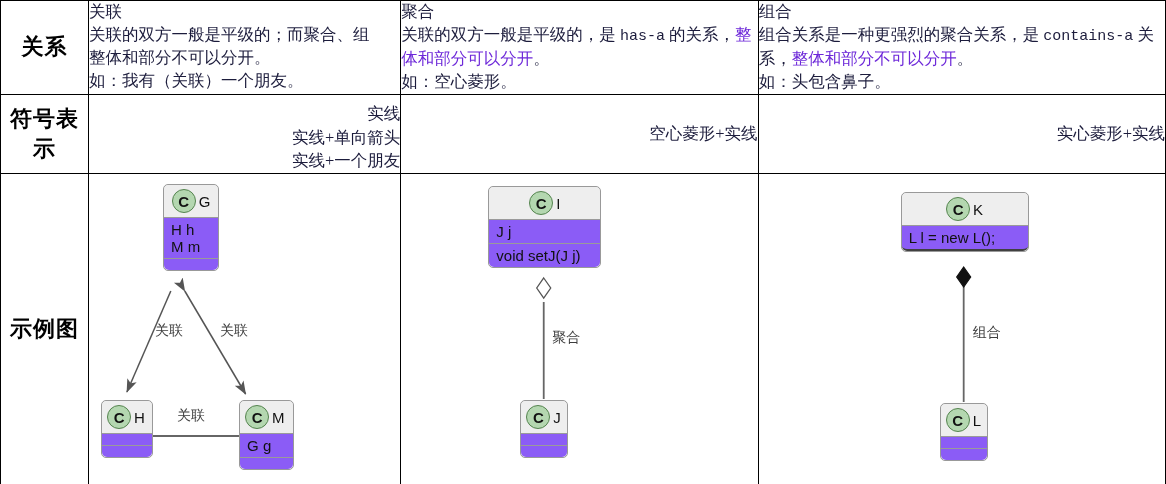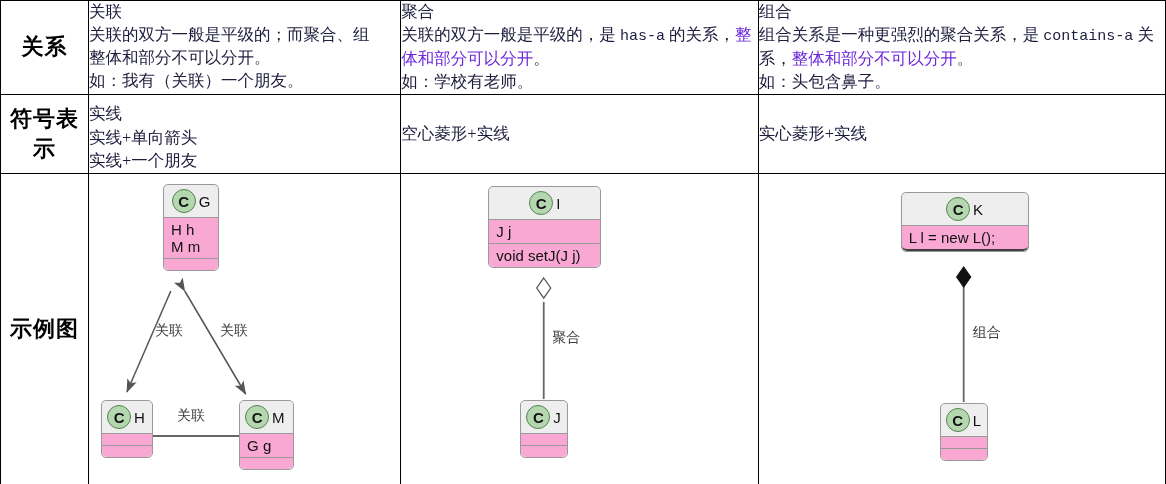--- a/index.html
+++ b/index.html
@@ -55,20 +55,21 @@
   .text-cell .para { white-space: normal; }
   .red { color: #6d28d9; }
   .mono { font-family: "Liberation Mono", "DejaVu Sans Mono", monospace; font-size: 15px; text-align: center; }
 
   .sym-cell {
     padding: 6px 6px 6px 6px;
     vertical-align: middle;
     font-size: 16.5px;
     line-height: 1.45;
     color: #1c1c3c;
+    text-align: right;
   }
   .sym-cell.top { vertical-align: top; padding-top: 7px; }
 
   
   .diagram-cell {
     position: relative;
     height: 310px;
     vertical-align: top;
     overflow: hidden;
   }
@@ -123,21 +124,21 @@
   .uml-name {
     font-size: 15px;
     color: #111111;
     white-space: nowrap;
   }
   .uml-section {
     border-bottom: 1px solid #9a9a9a;
     padding: 3px 7px;
     font-size: 15px;
     color: #111111;
-    background: #f9a8d4;
+    background: #8b5cf6;
     white-space: nowrap;
   }
   .uml-section.last {
     border-bottom: none;
     border-radius: 0 0 5px 5px;
   }
   .uml-section.empty {
     height: 11px;
     padding: 0;
   }
@@ -173,21 +174,21 @@
       <td class="text-cell">
         <div class="line">关联</div>
         <div class="line">关联的双方一般是平级的；而聚合、组</div>
         <div class="line">整体和部分不可以分开。</div>
         <div class="line">如：我有（关联）一个朋友。</div>
       </td>
 
       <td class="text-cell">
         <div class="line">聚合</div>
         <div class="para"><span>关联的双方一般是平级的，是 </span><span class="mono">has-a</span><span> 的关系，</span><span class="red">整体和部分可以分开</span><span>。</span></div>
-        <div class="line">如：学校有老师。</div>
+        <div class="line">如：空心菱形。</div>
       </td>
 
       <td class="text-cell">
         <div class="line">组合</div>
         <div class="para"><span>组合关系是一种更强烈的聚合关系，是 </span><span class="mono">contains-a</span><span> 关系，</span><span class="red">整体和部分不可以分开</span><span>。</span></div>
         <div class="line">如：头包含鼻子。</div>
       </td>
     </tr>
 
     <tr>

